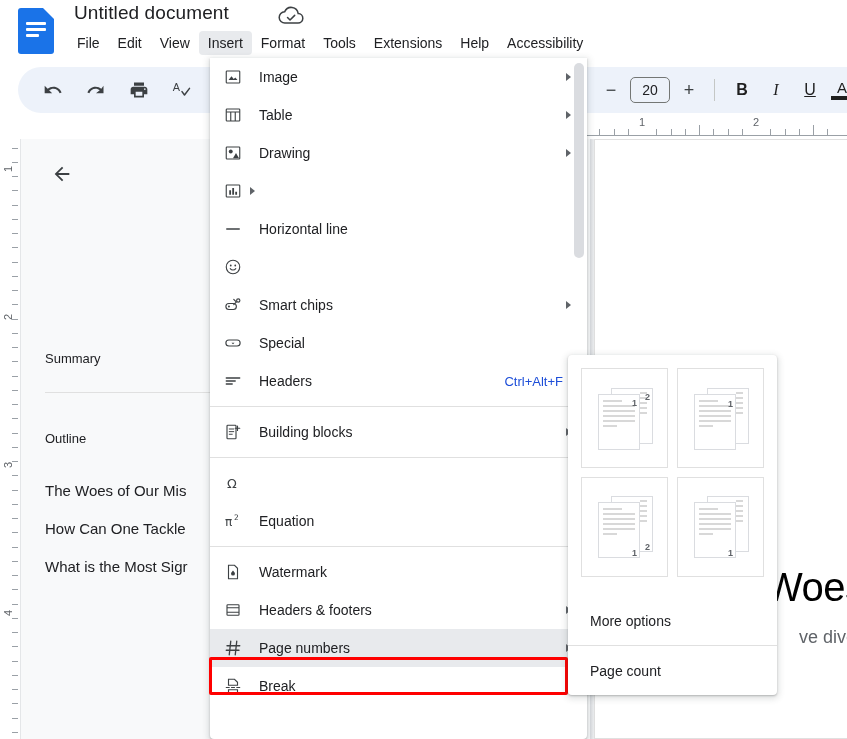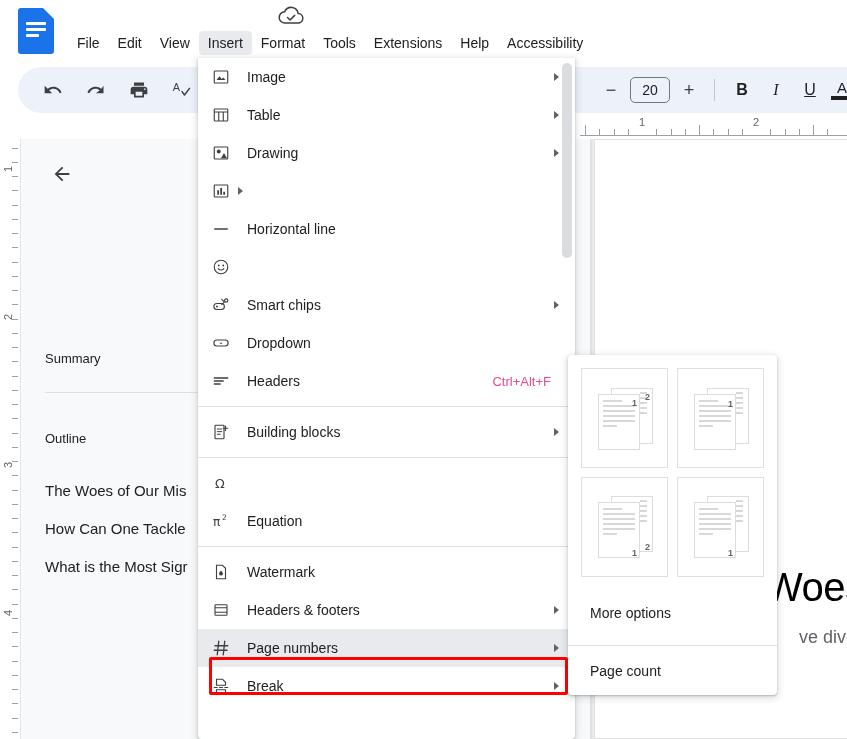--- a/index.html
+++ b/index.html
@@ -107,32 +107,32 @@
   }
   .doc-body {
     position: absolute; left: 204px; top: 487px;
     font-size: 18px; color: #5f6368; white-space: nowrap;
   }
   .doc-edge { position: absolute; left: 590px; top: 139px; width: 5px; height: 600px;
               background: linear-gradient(90deg,#dadce0,#f1f3f4); }
 
   
   .insert-menu {
-    position: absolute; left: 198px; top: 58px; width: 377px; height: 681px;
+    position: absolute; left: 210px; top: 58px; width: 377px; height: 681px;
     background: #ffffff; border-radius: 0 0 4px 4px;
     box-shadow: 0 2px 6px 2px rgba(60,64,67,.15), 0 1px 2px rgba(60,64,67,.3);
     overflow: hidden;
   }
   .mi {
     position: relative; display: flex; align-items: center;
     height: 38px; padding: 0 12px 0 14px; cursor: default;
   }
   .mi .ic { width: 26px; flex: 0 0 26px; display: flex; align-items: center; justify-content: flex-start; }
   .mi .lbl { flex: 1; font-size: 14px; color: #202124; white-space: nowrap; padding-left: 9px; }
-  .mi .accel { font-size: 13px; color: #ec4899; padding-right: 12px; white-space: nowrap; }
+  .mi .accel { font-size: 13px; color: #1d4ed8; padding-right: 12px; white-space: nowrap; }
   .mi .arrow {
     width: 0; height: 0; border-left: 5px solid #5f6368;
     border-top: 4px solid transparent; border-bottom: 4px solid transparent;
     margin-right: 4px;
   }
   .mi.hl { background: #e8eaed; }
   .mi-sep { height: 1px; background: #e0e0e0; margin: 6px 0; }
   .menu-scrollbar {
     position: absolute; right: 3px; top: 5px; width: 10px; height: 195px;
     background: #dadce0; border-radius: 5px;
@@ -273,20 +273,21 @@
 
   <div class="header">
     <div class="doc-icon">
       <div class="fold"></div>
       <div class="lines">
         <i></i>
           <i></i>
           <i class="s"></i>
       </div>
     </div>
+    <div class="doc-title">Untitled document</div>
     <div class="cloud-icon">
       <svg width="26" height="22" viewBox="0 0 24 20">
         <path d="M18.6 7.6A6.5 6.5 0 0 0 6.2 6 5.2 5.2 0 0 0 6.5 16.5h11.8a4.45 4.45 0 0 0 .3-8.9z" fill="none" stroke="#3c4043" stroke-width="1.4"></path>
         <path d="M8.8 11.4l2.3 2.3 4.3-4.3" fill="none" stroke="#3c4043" stroke-width="1.4" stroke-linecap="round" stroke-linejoin="round"></path>
       </svg>
     </div>
     <div class="menubar" id="menubar">
         <div class="menu-item">File</div>
         <div class="menu-item">Edit</div>
         <div class="menu-item">View</div>
@@ -419,21 +420,21 @@
           <span class="lbl">Smart chips</span>
           <span class="arrow"></span>
         </div>
         <div class="mi">
           <span class="ic">
             <svg width="18" height="18" viewBox="0 0 24 24">
               <rect x="2.5" y="8" width="19" height="8" rx="4" fill="none" stroke="#3c4043" stroke-width="1.5"></rect>
               <path d="M10 11.5l2 2.2 2-2.2z" fill="#3c4043"></path>
             </svg>
           </span>
-          <span class="lbl">Dropdown</span>
+          <span class="lbl">Special</span>
         </div>
         <div class="mi">
           <span class="ic">
             <svg width="18" height="18" viewBox="0 0 24 24">
               <path d="M3 8h18M3 12h12M3 16h8" stroke="#3c4043" stroke-width="1.7" stroke-linecap="round"></path>
             </svg>
           </span>
           <span class="lbl">Headers</span>
           <span class="accel">Ctrl+Alt+F</span>
         </div>
@@ -582,17 +583,17 @@
             <i style="width:100%"></i>
             <i style="width:100%"></i>
             <i style="width:100%"></i>
             <i style="width:100%"></i>
             <i style="width:45%"></i>
           </div>
           <div class="pgnum" style="left: 50px; top: 70px;">1</div>
         </div>
       </div>
     <div class="sub-sep"></div>
-    <div class="sub-item" style="top:234px">More options</div>
+    <div class="sub-item" style="top:242px">More options</div>
     <div class="sub-item" style="top:292px">Page count</div>
   </div>
 
 </div>
 
 </body></html>

